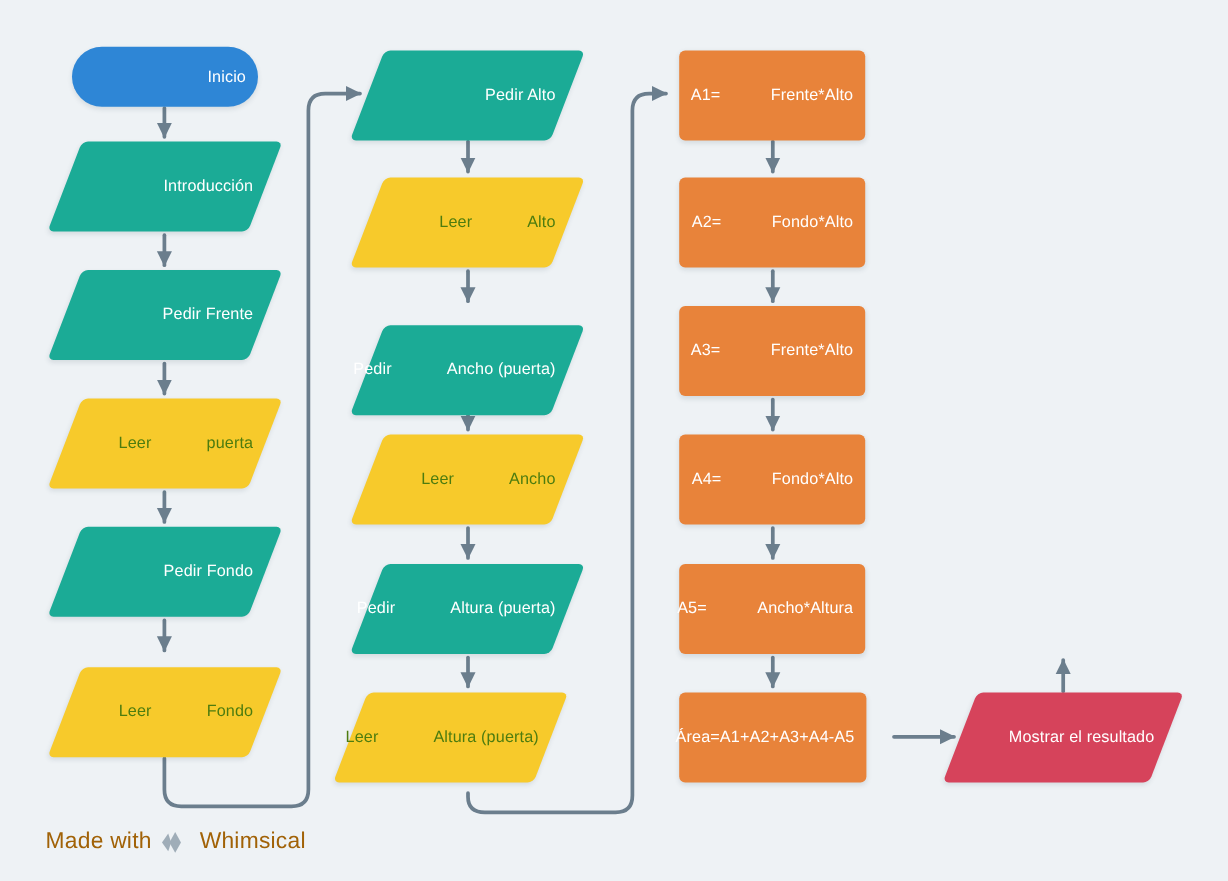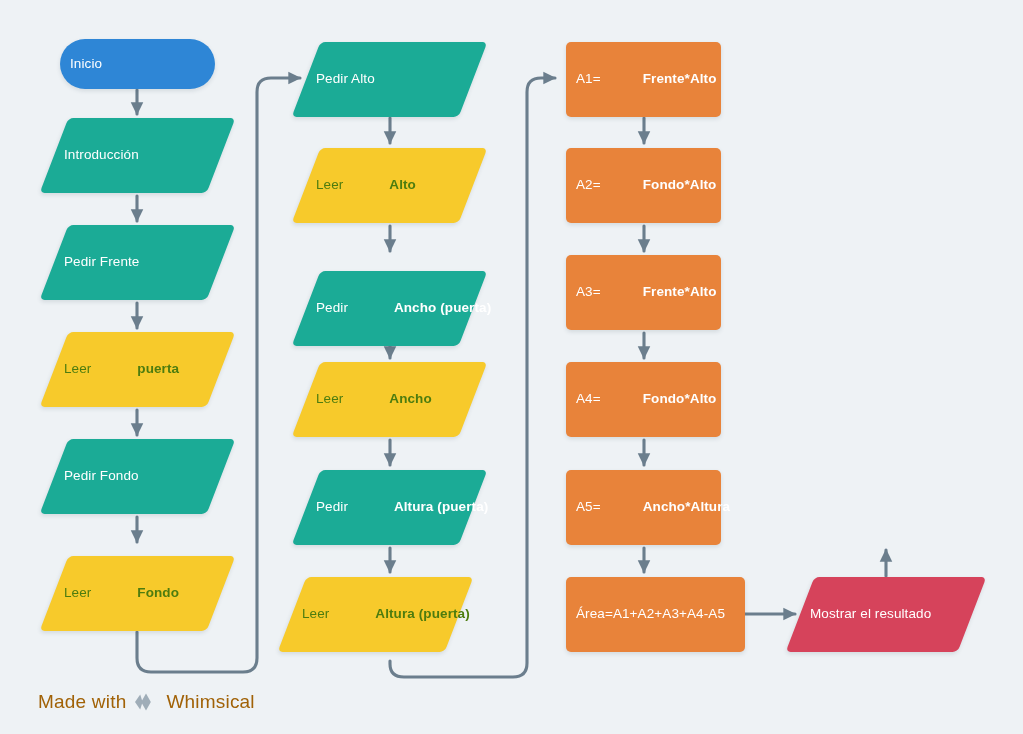--- a/index.html
+++ b/index.html
@@ -27,21 +27,21 @@
     width: 1023px;
     height: 734px;
     overflow: visible;
     pointer-events: none;
   }
   .node {
     position: absolute;
     box-sizing: border-box;
     display: flex;
     align-items: center;
-    justify-content: flex-start;
+    justify-content: flex-end;
     text-align: center;
     color: #ffffff;
     font-size: 13.5px;
     line-height: 1.2;
     letter-spacing: 0.1px;
   }
   .node .lbl {
     position: relative;
     z-index: 2;
     padding: 0 10px;
@@ -69,21 +69,21 @@
     box-shadow: 0 2px 4px rgba(40,60,80,0.13);
   }
   .teal  .shape { background: #1bab96; }
   .yellow .shape { background: #f7ca2b; }
   .orange .shape { background: #e8833a; }
   .blue  .shape { background: #2e86d6; }
   .crimson .shape { background: #d6435b; }
 
   .yellow .lbl { color: #4d7c0f; }
 
-  .lbl b { font-weight: 700; padding-left: 42px; }
+  .lbl b { font-weight: 400; padding-left: 42px; }
   .lbl .reg { font-weight: 400; }
 
   
   #watermark {
     position: absolute;
     left: 38px;
     top: 691px;
     display: flex;
     align-items: center;
     gap: 7px;
@@ -213,21 +213,21 @@
   <div class="node rect orange" style="left:566px; top:362px; width:155px; height:75px;">
     <div class="shape"></div>
     <div class="lbl"><span class="reg">A4=</span><b>Fondo*Alto</b></div>
   </div>
 
   <div class="node rect orange" style="left:566px; top:470px; width:155px; height:75px;">
     <div class="shape"></div>
     <div class="lbl"><span class="reg">A5=</span><b>Ancho*Altura</b></div>
   </div>
 
-  <div class="node rect orange" style="left:566px; top:577px; width:179px; height:75px;border-radius:17px;">
+  <div class="node rect orange" style="left:566px; top:577px; width:156px; height:75px;border-radius:17px;">
     <div class="shape"></div>
     <div class="lbl"><span class="reg">Área=A1+A2+A3+A4-A5</span></div>
   </div>
 
 
   <div class="node para crimson" style="left:800px; top:577px; width:172px; height:75px;">
     <div class="shape"></div>
     <div class="lbl"><span class="reg">Mostrar el resultado</span></div>
   </div>
 

